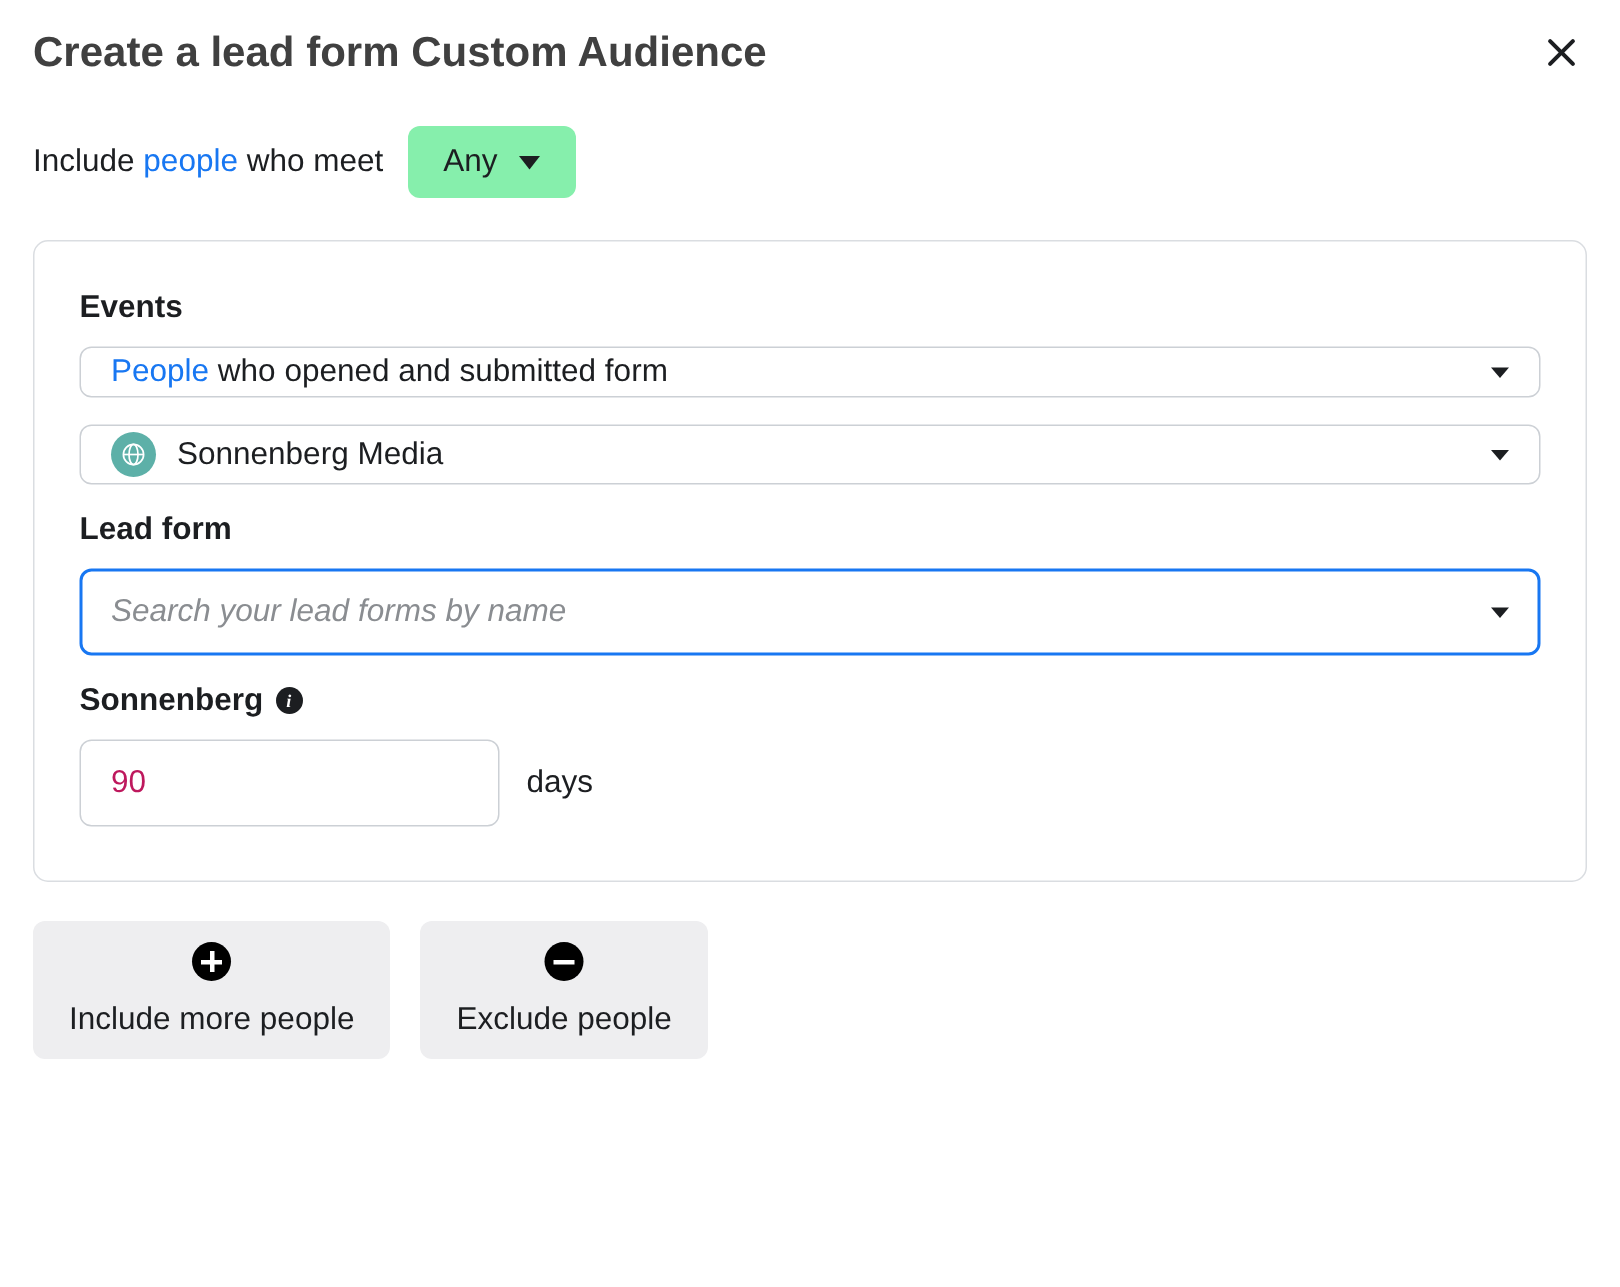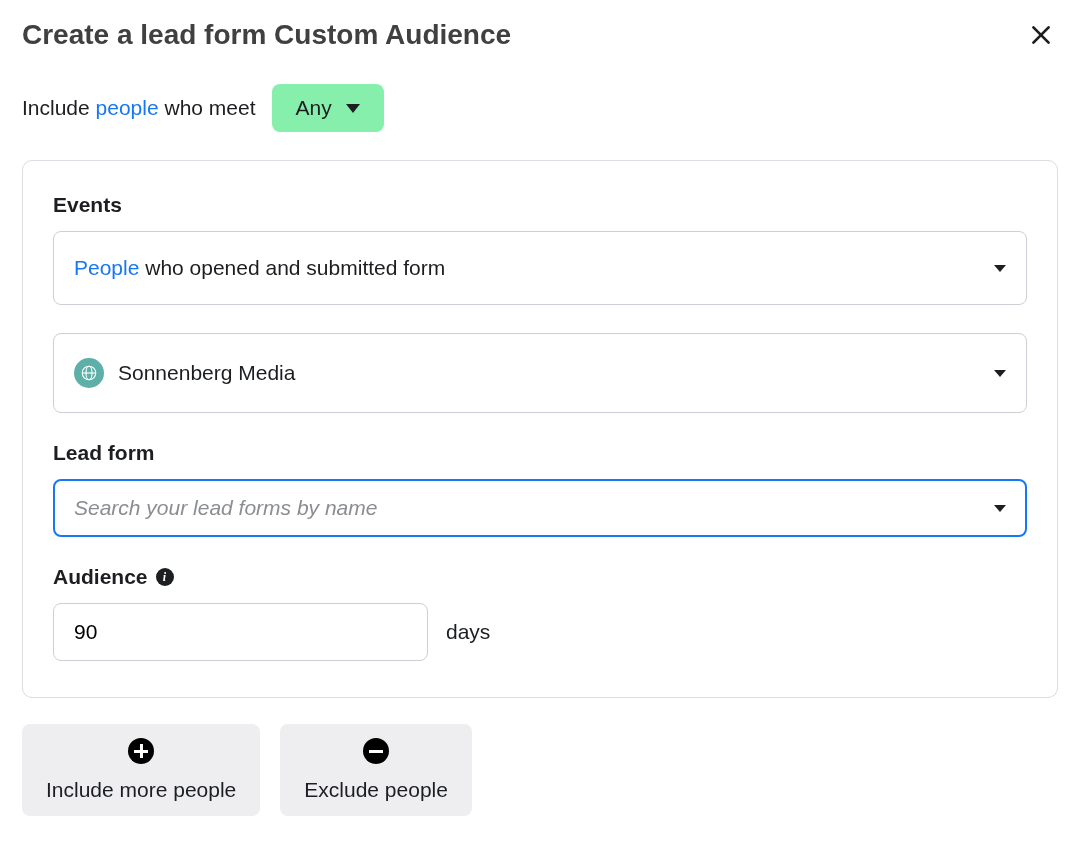--- a/index.html
+++ b/index.html
@@ -69,21 +69,21 @@
       border-right: 6px solid transparent;
       border-top: 7px solid #1c1e21;
     }
     .criteria-box {
       border: 1px solid #dadde1;
       border-radius: 10px;
       padding: 32px 30px 36px 30px;
       margin-bottom: 26px;
     }
     .field-group {
-      margin-bottom: 28px;
+      margin-bottom: 18px;
     }
     .field-group:last-child {
       margin-bottom: 0;
     }
     .field-label {
       font-size: 21px;
       font-weight: 700;
       margin-bottom: 14px;
       display: flex;
       align-items: center;
@@ -99,21 +99,21 @@
       font-weight: 700;
       display: inline-flex;
       align-items: center;
       justify-content: center;
       font-style: italic;
       font-family: Georgia, serif;
     }
     .select-box {
       border: 1px solid #ccd0d5;
       border-radius: 8px;
-      padding: 24px 20px;
+      padding: 4px 20px;
       display: flex;
       align-items: center;
       justify-content: space-between;
       font-size: 21px;
       cursor: pointer;
       background: #fff;
     }
     .select-box.focused {
       border: 2px solid #1877f2;
       padding: 15px 19px;
@@ -144,23 +144,23 @@
     .retention-row {
       display: flex;
       align-items: center;
       gap: 18px;
     }
     .retention-input {
       border: 1px solid #ccd0d5;
       border-radius: 8px;
       padding: 16px 20px;
       font-size: 21px;
-      width: 375px;
+      width: 280px;
       font-family: inherit;
-      color: #000000;
+      color: #be185d;
       background: #fff;
     }
     .retention-suffix {
       font-size: 21px;
     }
     .footer-row {
       display: flex;
       gap: 20px;
     }
     .footer-btn {
@@ -265,21 +265,21 @@
   <div class="field-group">
     <div class="field-label">Lead form</div>
     <div class="select-box focused">
       <span class="select-left placeholder-text">Search your lead forms by name</span>
       <span class="caret-down small"></span>
     </div>
   </div>
 
   <div class="field-group">
     <div class="field-label">
-      <span>Audience</span>
+      <span>Sonnenberg</span>
       <span class="info-icon">i</span>
     </div>
     <div class="retention-row">
       <input class="retention-input" type="text" value="90" style="">
       <span class="retention-suffix">days</span>
     </div>
   </div>
 
 </div>
 

